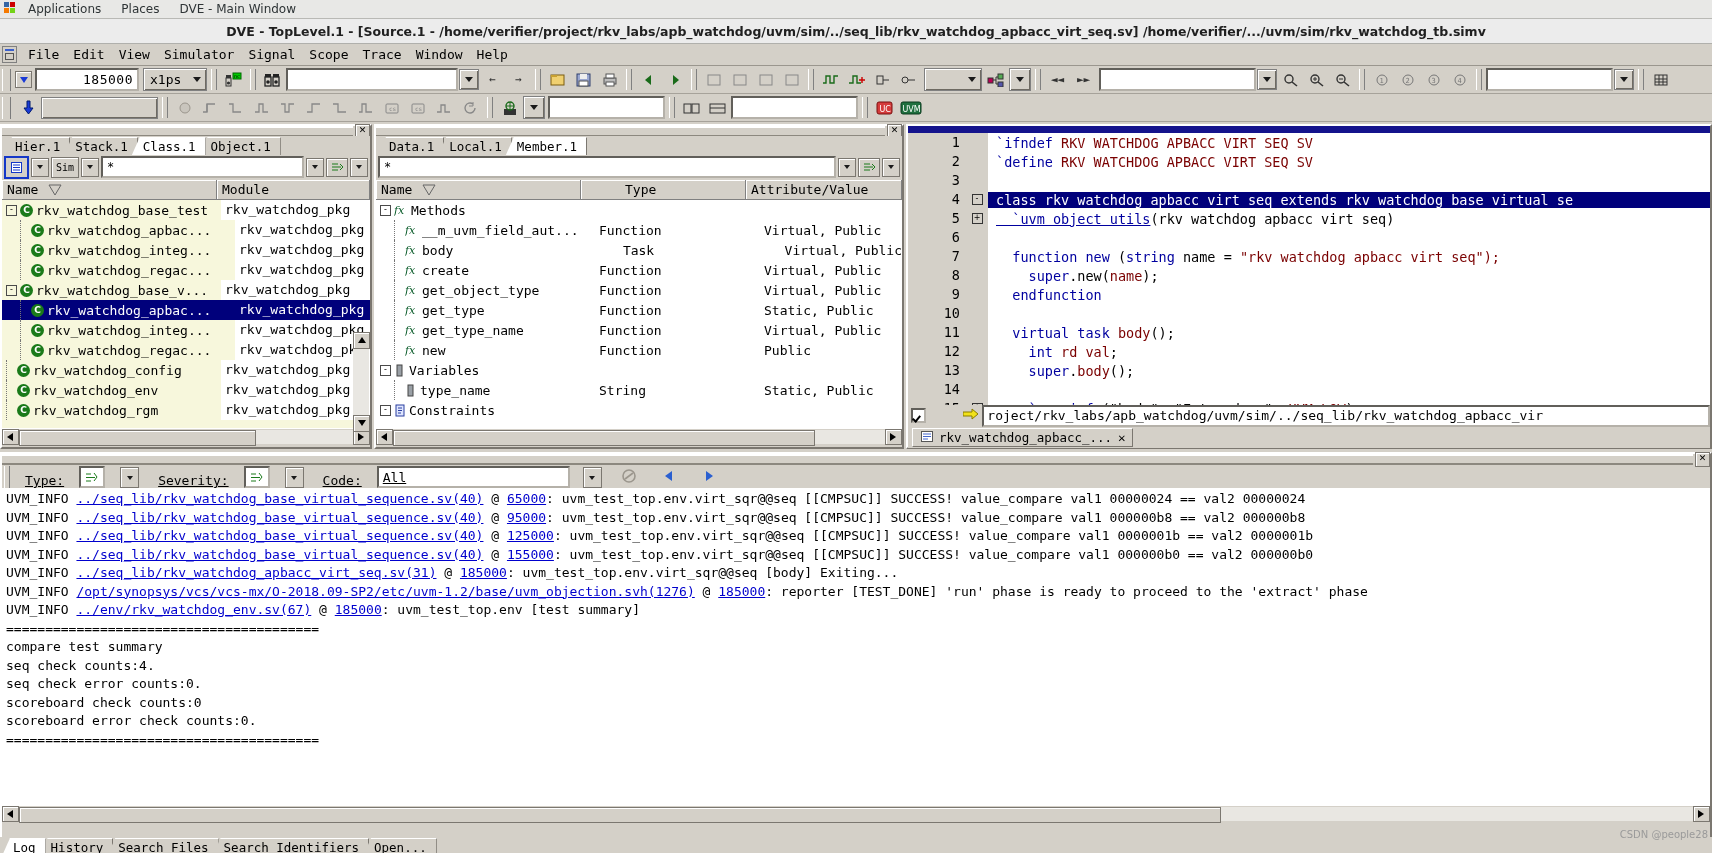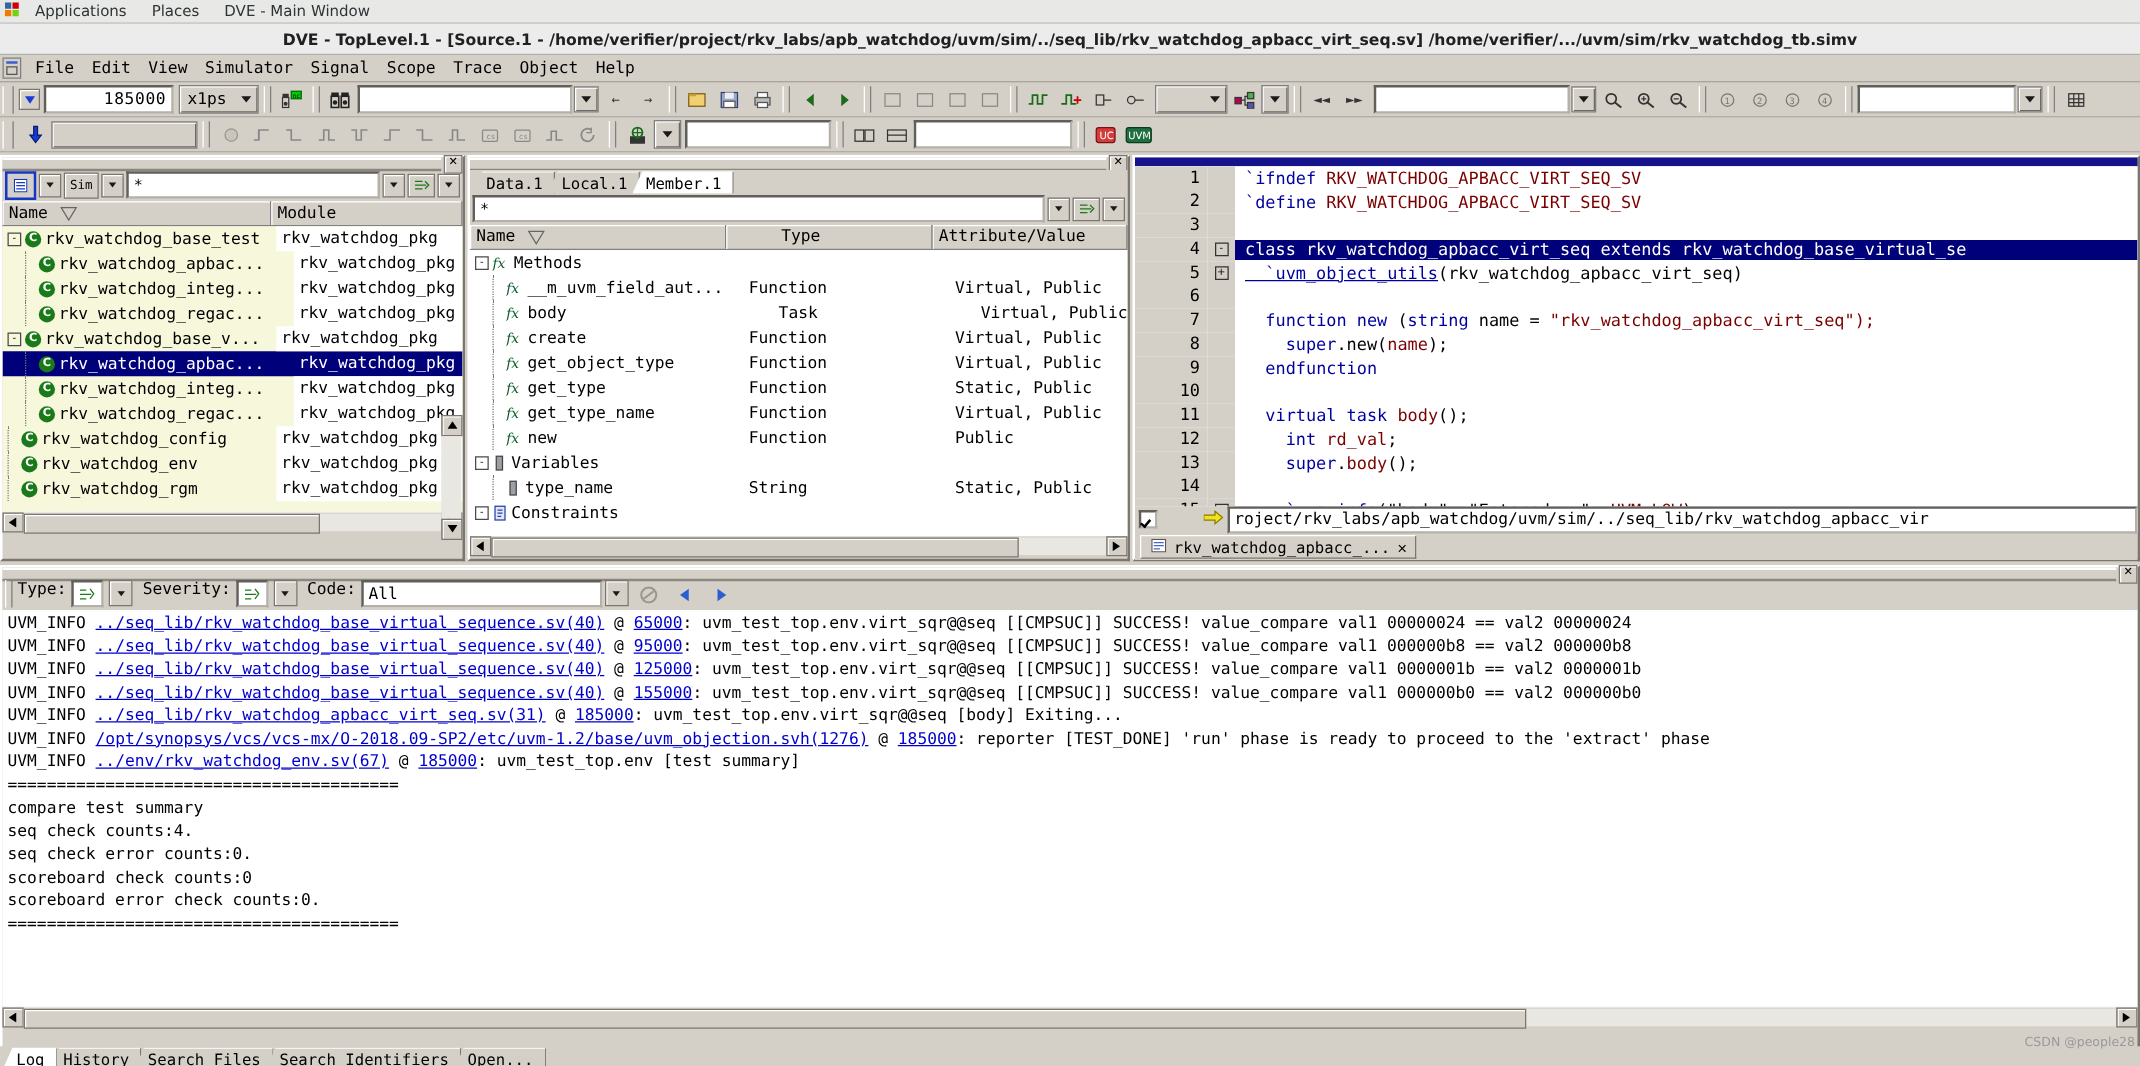--- a/index.html
+++ b/index.html
@@ -141,21 +141,21 @@
   .plain{color:#000;}
   .macro{color:#00009f;text-decoration:underline;}
   .codesel{background:#00007b;color:#fff;}
   .codesel .k,.codesel .id,.codesel .plain{color:#fff;}
 
   .goto-row{display:flex;align-items:center;height:21px;background:#d4d0c8;gap:3px;padding-left:3px;}
   .chk{width:11px;height:11px;background:#fff;border:2px inset #b5b1a9;position:relative;}
   .chk::after{content:"";position:absolute;left:1px;top:4px;width:3px;height:6px;border:solid #000;border-width:0 2px 2px 0;transform:rotate(40deg);}
   .goto-input{flex:1;height:18px;background:#fff;border:2px inset #b5b1a9;display:flex;align-items:center;padding-left:3px;font-size:13px;overflow:hidden;white-space:nowrap;}
 
-  .log-toolbar{display:flex;align-items:flex-start;height:24px;background:#d4d0c8;gap:4px;padding-left:2px;}
+  .log-toolbar{display:flex;align-items:flex-end;height:24px;background:#d4d0c8;gap:15px;padding-left:2px;text-decoration:underline;}
   .lbl{font-size:13px;}
   .smallbox{
     width:22px;height:18px;background:#fff;border:2px inset #b5b1a9;display:flex;align-items:center;justify-content:center;
   }
   .codefield{
     width:185px;height:18px;background:#fff;border:2px inset #b5b1a9;display:flex;align-items:center;
     padding-left:4px;font-size:13px;
   }
   .logbody{background:#fff;overflow:hidden;position:relative;padding:2px 0 0 4px;}
   .logline{height:18.5px;white-space:pre;font-size:13px;line-height:18.5px;color:#000;}
@@ -194,21 +194,21 @@
 
 <div class="menu-bar">
   <span class="menu-grip"></span>
   <span class="menu-item">File</span>
   <span class="menu-item">Edit</span>
   <span class="menu-item">View</span>
   <span class="menu-item">Simulator</span>
   <span class="menu-item">Signal</span>
   <span class="menu-item">Scope</span>
   <span class="menu-item">Trace</span>
-  <span class="menu-item">Object</span>
+  <span class="menu-item">Window</span>
   <span class="menu-item">Help</span>
 </div>
 
 <div class="toolbar">
   <span class="grip"></span>
   <span class="arrowbox">
       <span style="width:0;height:0;border-left:4px solid transparent;border-right:4px solid transparent;border-top:6px solid #1a3ad6;"></span>
     </span>
   <div class="timefield">185000</div>
   <div class="combo" style="margin-left:3px;width:62px;justify-content:space-between;">
@@ -512,20 +512,26 @@
       </svg>
     </span>
 </div>
 
 <div class="workspace" style="position:relative;height:730px;">
 
   <div class="panel" style="left:0;top:2px;width:372px;height:325px;">
     <div style="display:flex;align-items:center;height:10px;background:#d4d0c8;">
       <div style="flex:1;height:7px;border-top:2px solid #fff;border-bottom:2px solid #8c887f;margin-right:2px;"></div>
       <span class="closebox">✕</span>
+    </div>
+    <div class="tabrow">
+      <div class="tab">Hier.1</div>
+      <div class="tab">Stack.1</div>
+      <div class="tab active">Class.1</div>
+      <div class="tab">Object.1</div>
     </div>
     <div class="filterrow">
       <span style="width:21px;height:19px;border:2px solid #1437c8;background:#d4d0c8;display:flex;align-items:center;justify-content:center;font-size:11px;">
         <svg width="11" height="11">
             <rect x="0.5" y="0.5" width="10" height="10" fill="#fff" stroke="#1437c8"></rect>
             <path d="M2 3h7M2 5.5h7M2 8h7" stroke="#1437c8"></path>
           </svg>
       </span>
       <span class="dd-btn">
           <span class="caret-sm"></span>

